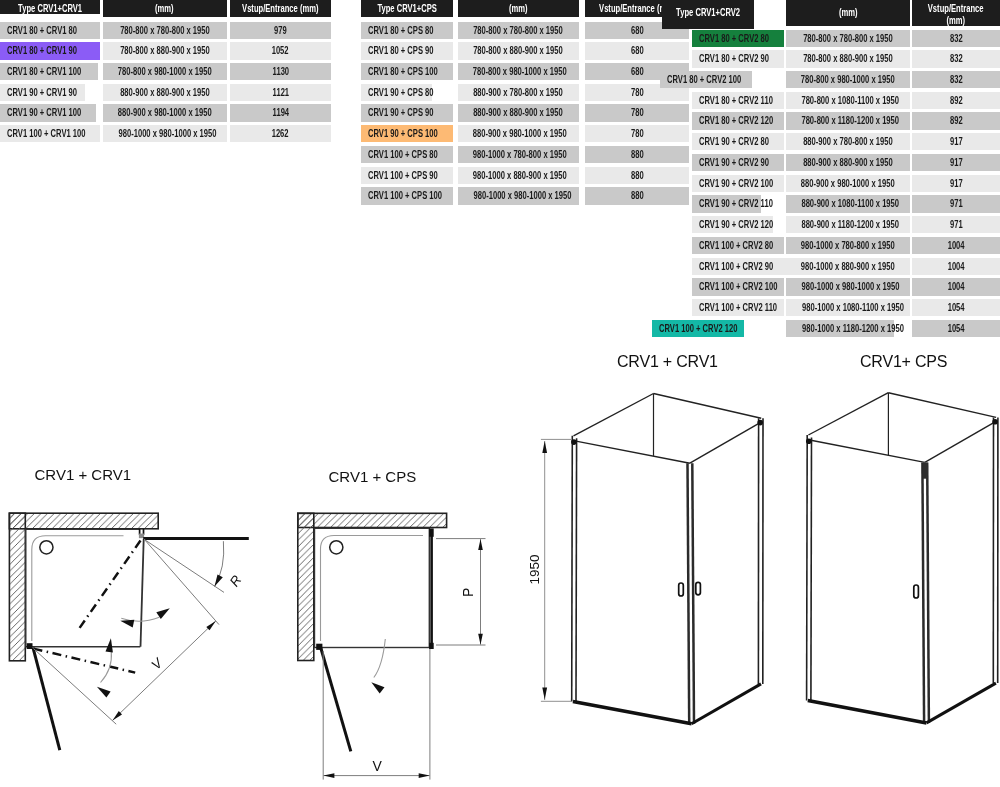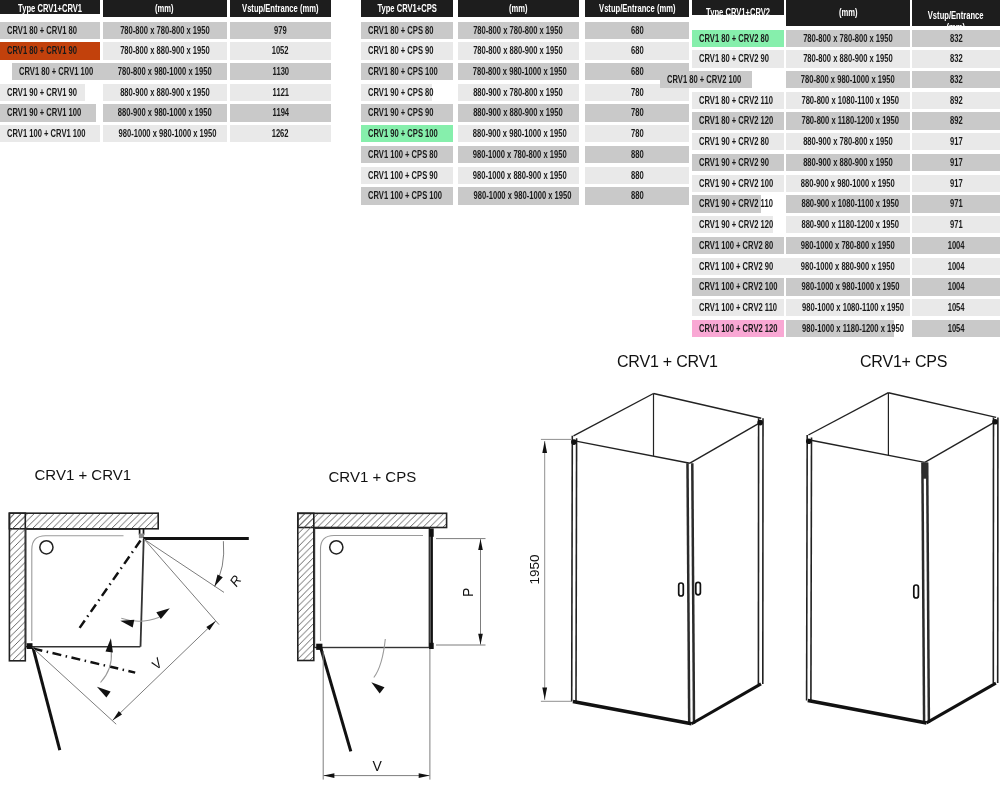--- a/index.html
+++ b/index.html
@@ -16,24 +16,24 @@
 .ttl{position:absolute;font-size:15.5px;color:#111;white-space:nowrap}
 </style></head>
 <body>
 <div class="tbl" style="left:0;top:0">
 <div class="hc" style="left:0px;top:0;width:99.5px;height:14px;line-height:17px"><span>Type CRV1+CRV1</span></div>
 <div class="hc" style="left:102.5px;top:0;width:124px;height:17px;line-height:17px"><span>(mm)</span></div>
 <div class="hc" style="left:230px;top:0;width:101px;height:17px;line-height:17px"><span>Vstup/Entrance (mm)</span></div>
 <div class="rc c1" style="left:0px;top:21.50px;width:99.5px;background:#c9c9c9"><span>CRV1 80 + CRV1 80</span></div>
 <div class="rc" style="left:102.5px;top:21.50px;width:124px;background:#c9c9c9"><span>780-800 x 780-800 x 1950</span></div>
 <div class="rc" style="left:230px;top:21.50px;width:101px;background:#c9c9c9"><span>979</span></div>
-<div class="rc c1" style="left:0px;top:42.24px;width:99.5px;background:#c2410c"><span>CRV1 80 + CRV1 90</span></div>
+<div class="rc c1" style="left:0px;top:42.24px;width:99.5px;background:#8b5cf6"><span>CRV1 80 + CRV1 90</span></div>
 <div class="rc" style="left:102.5px;top:42.24px;width:124px;background:#e9e9e9"><span>780-800 x 880-900 x 1950</span></div>
 <div class="rc" style="left:230px;top:42.24px;width:101px;background:#e9e9e9"><span>1052</span></div>
-<div class="rc c1" style="left:12px;top:62.98px;width:98px;background:#c9c9c9"><span>CRV1 80 + CRV1 100</span></div>
+<div class="rc c1" style="left:0px;top:62.98px;width:98px;background:#c9c9c9"><span>CRV1 80 + CRV1 100</span></div>
 <div class="rc" style="left:102.5px;top:62.98px;width:124px;background:#c9c9c9"><span>780-800 x 980-1000 x 1950</span></div>
 <div class="rc" style="left:230px;top:62.98px;width:101px;background:#c9c9c9"><span>1130</span></div>
 <div class="rc c1" style="left:0px;top:83.72px;width:85px;background:#e9e9e9"><span>CRV1 90 + CRV1 90</span></div>
 <div class="rc" style="left:102.5px;top:83.72px;width:124px;background:#e9e9e9"><span>880-900 x 880-900 x 1950</span></div>
 <div class="rc" style="left:230px;top:83.72px;width:101px;background:#e9e9e9"><span>1121</span></div>
 <div class="rc c1" style="left:0px;top:104.46px;width:96px;background:#c9c9c9"><span>CRV1 90 + CRV1 100</span></div>
 <div class="rc" style="left:102.5px;top:104.46px;width:124px;background:#c9c9c9"><span>880-900 x 980-1000 x 1950</span></div>
 <div class="rc" style="left:230px;top:104.46px;width:101px;background:#c9c9c9"><span>1194</span></div>
 <div class="rc c1" style="left:0px;top:125.20px;width:99.5px;background:#e9e9e9"><span>CRV1 100 + CRV1 100</span></div>
 <div class="rc" style="left:102.5px;top:125.20px;width:124px;background:#e9e9e9"><span>980-1000 x 980-1000 x 1950</span></div>
@@ -51,38 +51,38 @@
 <div class="rc" style="left:584.8px;top:42.24px;width:104.7px;background:#e9e9e9"><span>680</span></div>
 <div class="rc c1" style="left:361px;top:62.98px;width:91.8px;background:#c9c9c9"><span>CRV1 80 + CPS 100</span></div>
 <div class="rc" style="left:457.6px;top:62.98px;width:121.6px;background:#c9c9c9"><span>780-800 x 980-1000 x 1950</span></div>
 <div class="rc" style="left:584.8px;top:62.98px;width:104.7px;background:#c9c9c9"><span>680</span></div>
 <div class="rc c1" style="left:361px;top:83.72px;width:71px;background:#e9e9e9"><span>CRV1 90 + CPS 80</span></div>
 <div class="rc" style="left:457.6px;top:83.72px;width:121.6px;background:#e9e9e9"><span>880-900 x 780-800 x 1950</span></div>
 <div class="rc" style="left:584.8px;top:83.72px;width:104.7px;background:#e9e9e9"><span>780</span></div>
 <div class="rc c1" style="left:361px;top:104.46px;width:91.8px;background:#c9c9c9"><span>CRV1 90 + CPS 90</span></div>
 <div class="rc" style="left:457.6px;top:104.46px;width:121.6px;background:#c9c9c9"><span>880-900 x 880-900 x 1950</span></div>
 <div class="rc" style="left:584.8px;top:104.46px;width:104.7px;background:#c9c9c9"><span>780</span></div>
-<div class="rc c1" style="left:361px;top:125.20px;width:91.8px;background:#86efac"><span>CRV1 90 + CPS 100</span></div>
+<div class="rc c1" style="left:361px;top:125.20px;width:91.8px;background:#fdba74"><span>CRV1 90 + CPS 100</span></div>
 <div class="rc" style="left:457.6px;top:125.20px;width:121.6px;background:#e9e9e9"><span>880-900 x 980-1000 x 1950</span></div>
 <div class="rc" style="left:584.8px;top:125.20px;width:104.7px;background:#e9e9e9"><span>780</span></div>
 <div class="rc c1" style="left:361px;top:145.94px;width:91.8px;background:#c9c9c9"><span>CRV1 100 + CPS 80</span></div>
 <div class="rc" style="left:457.6px;top:145.94px;width:121.6px;background:#c9c9c9"><span>980-1000 x 780-800 x 1950</span></div>
 <div class="rc" style="left:584.8px;top:145.94px;width:104.7px;background:#c9c9c9"><span>880</span></div>
 <div class="rc c1" style="left:361px;top:166.68px;width:91.8px;background:#e9e9e9"><span>CRV1 100 + CPS 90</span></div>
 <div class="rc" style="left:457.6px;top:166.68px;width:121.6px;background:#e9e9e9"><span>980-1000 x 880-900 x 1950</span></div>
 <div class="rc" style="left:584.8px;top:166.68px;width:104.7px;background:#e9e9e9"><span>880</span></div>
 <div class="rc c1" style="left:361px;top:187.42px;width:91.8px;background:#c9c9c9"><span>CRV1 100 + CPS 100</span></div>
 <div class="rc" style="left:457.6px;top:187.42px;width:121.6px;background:#c9c9c9"><span>980-1000 x 980-1000 x 1950</span></div>
 <div class="rc" style="left:584.8px;top:187.42px;width:104.7px;background:#c9c9c9"><span>880</span></div>
 </div>
 <div class="tbl" style="left:0;top:0">
-<div class="hc" style="left:692px;top:0;width:91.5px;height:15px;line-height:25.8px"><span>Type CRV1+CRV2</span></div>
+<div class="hc" style="left:662px;top:0;width:91.5px;height:29px;line-height:25.8px"><span>Type CRV1+CRV2</span></div>
 <div class="hc" style="left:786.4px;top:0;width:123.2px;height:25.8px;line-height:25.8px"><span>(mm)</span></div>
-<div class="hc" style="left:912.3px;top:0;width:87.7px;height:25.8px;padding-top:10px;box-sizing:border-box;line-height:11.5px"><span>Vstup/Entrance<br>(mm)</span></div>
-<div class="rc c1" style="left:692px;top:29.50px;width:91.5px;background:#86efac"><span>CRV1 80 + CRV2 80</span></div>
+<div class="hc" style="left:912.3px;top:0;width:87.7px;height:25.8px;padding-top:3px;box-sizing:border-box;line-height:11.5px"><span>Vstup/Entrance<br>(mm)</span></div>
+<div class="rc c1" style="left:692px;top:29.50px;width:91.5px;background:#15803d"><span>CRV1 80 + CRV2 80</span></div>
 <div class="rc" style="left:786.4px;top:29.50px;width:123.2px;background:#c9c9c9"><span>780-800 x 780-800 x 1950</span></div>
 <div class="rc" style="left:912.3px;top:29.50px;width:87.7px;background:#c9c9c9"><span>832</span></div>
 <div class="rc c1" style="left:692px;top:50.24px;width:91.5px;background:#e9e9e9"><span>CRV1 80 + CRV2 90</span></div>
 <div class="rc" style="left:786.4px;top:50.24px;width:123.2px;background:#e9e9e9"><span>780-800 x 880-900 x 1950</span></div>
 <div class="rc" style="left:912.3px;top:50.24px;width:87.7px;background:#e9e9e9"><span>832</span></div>
 <div class="rc c1" style="left:660px;top:70.98px;width:91.5px;background:#c9c9c9"><span>CRV1 80 + CRV2 100</span></div>
 <div class="rc" style="left:786.4px;top:70.98px;width:123.2px;background:#c9c9c9"><span>780-800 x 980-1000 x 1950</span></div>
 <div class="rc" style="left:912.3px;top:70.98px;width:87.7px;background:#c9c9c9"><span>832</span></div>
 <div class="rc c1" style="left:692px;top:91.72px;width:91.5px;background:#e9e9e9"><span>CRV1 80 + CRV2 110</span></div>
 <div class="rc" style="left:786.4px;top:91.72px;width:123.2px;background:#e9e9e9"><span>780-800 x 1080-1100 x 1950</span></div>
@@ -110,21 +110,21 @@
 <div class="rc" style="left:912.3px;top:236.90px;width:87.7px;background:#c9c9c9"><span>1004</span></div>
 <div class="rc c1" style="left:692px;top:257.64px;width:108px;background:#e9e9e9"><span>CRV1 100 + CRV2 90</span></div>
 <div class="rc" style="left:786.4px;top:257.64px;width:123.2px;background:#e9e9e9"><span>980-1000 x 880-900 x 1950</span></div>
 <div class="rc" style="left:912.3px;top:257.64px;width:87.7px;background:#e9e9e9"><span>1004</span></div>
 <div class="rc c1" style="left:692px;top:278.38px;width:91.5px;background:#c9c9c9"><span>CRV1 100 + CRV2 100</span></div>
 <div class="rc" style="left:786.4px;top:278.38px;width:123.2px;background:#c9c9c9"><span>980-1000 x 980-1000 x 1950</span></div>
 <div class="rc" style="left:912.3px;top:278.38px;width:87.7px;background:#c9c9c9"><span>1004</span></div>
 <div class="rc c1" style="left:692px;top:299.12px;width:91.5px;background:#e9e9e9"><span>CRV1 100 + CRV2 110</span></div>
 <div class="rc" style="left:786.4px;top:299.12px;width:123.2px;background:#e9e9e9"><span>980-1000 x 1080-1100 x 1950</span></div>
 <div class="rc" style="left:912.3px;top:299.12px;width:87.7px;background:#e9e9e9"><span>1054</span></div>
-<div class="rc c1" style="left:692px;top:319.86px;width:91.5px;background:#f9a8d4"><span>CRV1 100 + CRV2 120</span></div>
+<div class="rc c1" style="left:652px;top:319.86px;width:91.5px;background:#14b8a6"><span>CRV1 100 + CRV2 120</span></div>
 <div class="rc" style="left:786.4px;top:319.86px;width:108px;background:#c9c9c9"><span>980-1000 x 1180-1200 x 1950</span></div>
 <div class="rc" style="left:912.3px;top:319.86px;width:87.7px;background:#c9c9c9"><span>1054</span></div>
 </div>
 <div class="ttl" style="left:34.5px;top:465.5px;font-size:15px">CRV1 + CRV1</div>
 <div class="ttl" style="left:328.5px;top:467.5px;font-size:15px">CRV1 + CPS</div>
 <div class="ttl" style="left:617px;top:353px;font-size:16px;letter-spacing:-0.2px">CRV1 + CRV1</div>
 <div class="ttl" style="left:860px;top:353px;font-size:16px;letter-spacing:-0.2px">CRV1+ CPS</div>
 <svg width="1000" height="787" viewBox="0 0 1000 787" style="position:absolute;left:0;top:0">
 <defs>
       <pattern id="h" width="6.6" height="6.6" patternUnits="userSpaceOnUse">

